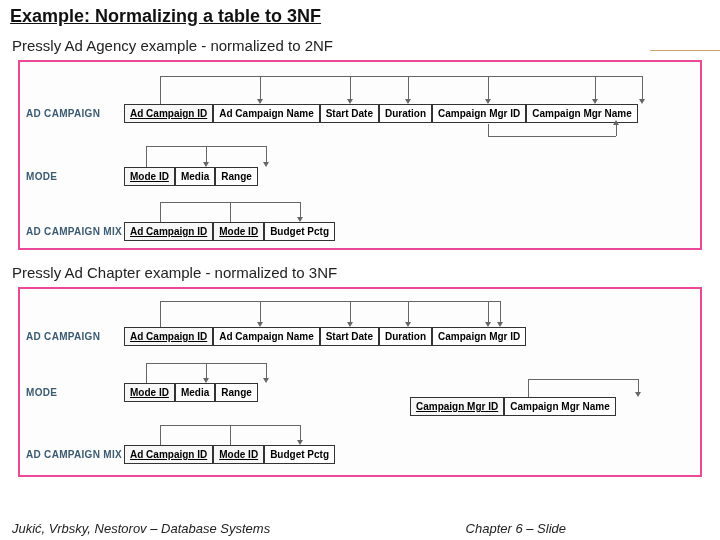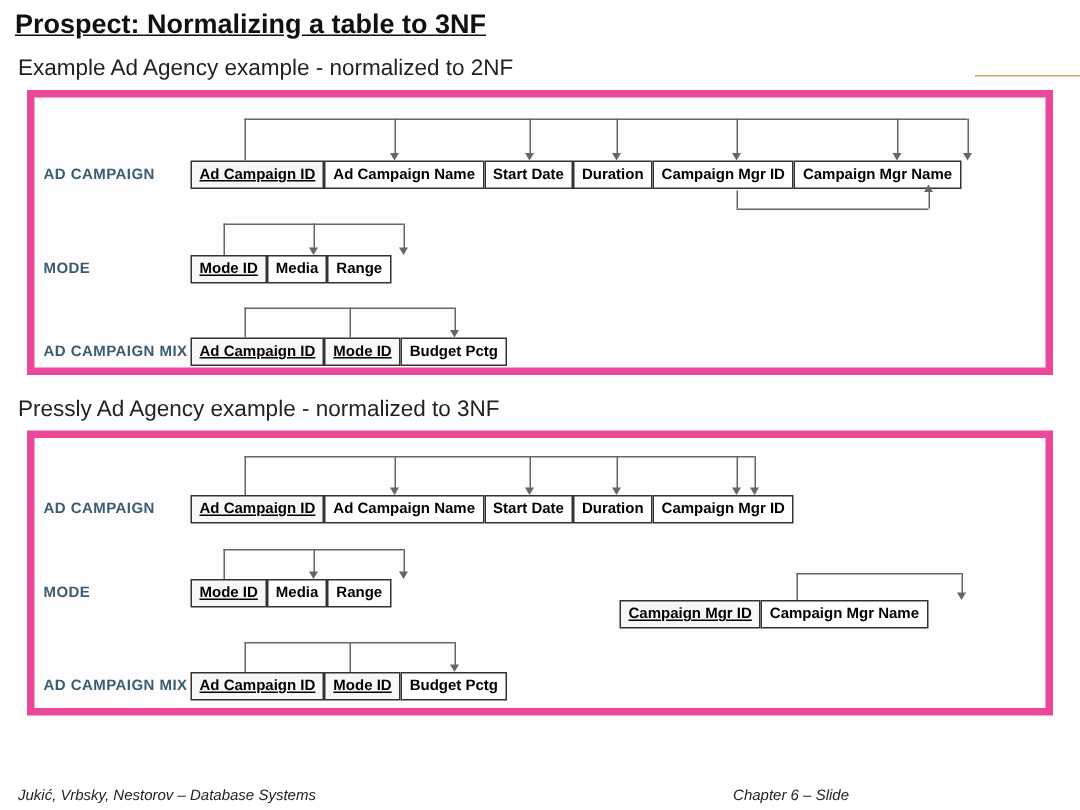--- a/index.html
+++ b/index.html
@@ -18,21 +18,21 @@
     text-decoration: underline;
     padding: 6px 10px 2px 10px;
     color: #111;
   }
   .subtitle {
     font-size: 15px;
     padding: 8px 12px 4px 12px;
     color: #222;
   }
   .diagram-frame {
-    border: 5px solid #ec4899;
+    border: 2px solid #ec4899;
     background: #fdfdfd;
     margin: 2px 18px 6px 18px;
     position: relative;
   }
   .d2nf { height: 190px; }
   .d3nf { height: 190px; }
   .row {
     position: absolute;
     display: flex;
     align-items: center;
@@ -80,32 +80,32 @@
     right: 0;
     top: 50px;
     width: 70px;
     height: 1px;
     background: #caa46a;
   }
   .footer {
     position: absolute;
     bottom: 4px; left: 0; width: 578px;
     display: flex; justify-content: space-between;
-    font-size: 10px; font-style: italic; color: #222;
+    font-size: 13px; font-style: italic; color: #222;
     padding: 0 12px;
   }
   .footer span { font-style: italic; }
 </style>
 </head>
 <body>
 
-<div class="title">Prospect: Normalizing a table to 3NF</div>
+<div class="title">Example: Normalizing a table to 3NF</div>
 <div class="accent-line"></div>
 
-<div class="subtitle">Example Ad Agency example - normalized to 2NF</div>
+<div class="subtitle">Pressly Ad Agency example - normalized to 2NF</div>
 
 <div class="diagram-frame d2nf">
 
   <div class="row" style="left:6px; top:42px;">
     <div class="tbl-name">AD CAMPAIGN</div>
     <div class="cell pk">Ad Campaign ID</div>
     <div class="cell">Ad Campaign Name</div>
     <div class="cell">Start Date</div>
     <div class="cell">Duration</div>
     <div class="cell">Campaign Mgr ID</div>
@@ -153,21 +153,21 @@
   <div class="line vline" style="left:246px; top:84px; height:17px;"></div>
   <div class="arrowhead ah-down" style="left:243px; top:100px;"></div>
 
   <div class="line vline" style="left:140px; top:140px; height:20px;"></div>
   <div class="line vline" style="left:210px; top:140px; height:20px;"></div>
   <div class="line hline" style="left:140px; top:140px; width:140px;"></div>
   <div class="line vline" style="left:280px; top:140px; height:16px;"></div>
   <div class="arrowhead ah-down" style="left:277px; top:155px;"></div>
 </div>
 
-<div class="subtitle">Pressly Ad Agency example - normalized to 3NF</div>
+<div class="subtitle">Pressly Ad Chapter example - normalized to 3NF</div>
 
 <div class="diagram-frame d3nf">
 
   <div class="row" style="left:6px; top:38px;">
     <div class="tbl-name">AD CAMPAIGN</div>
     <div class="cell pk">Ad Campaign ID</div>
     <div class="cell">Ad Campaign Name</div>
     <div class="cell">Start Date</div>
     <div class="cell">Duration</div>
     <div class="cell">Campaign Mgr ID</div>

